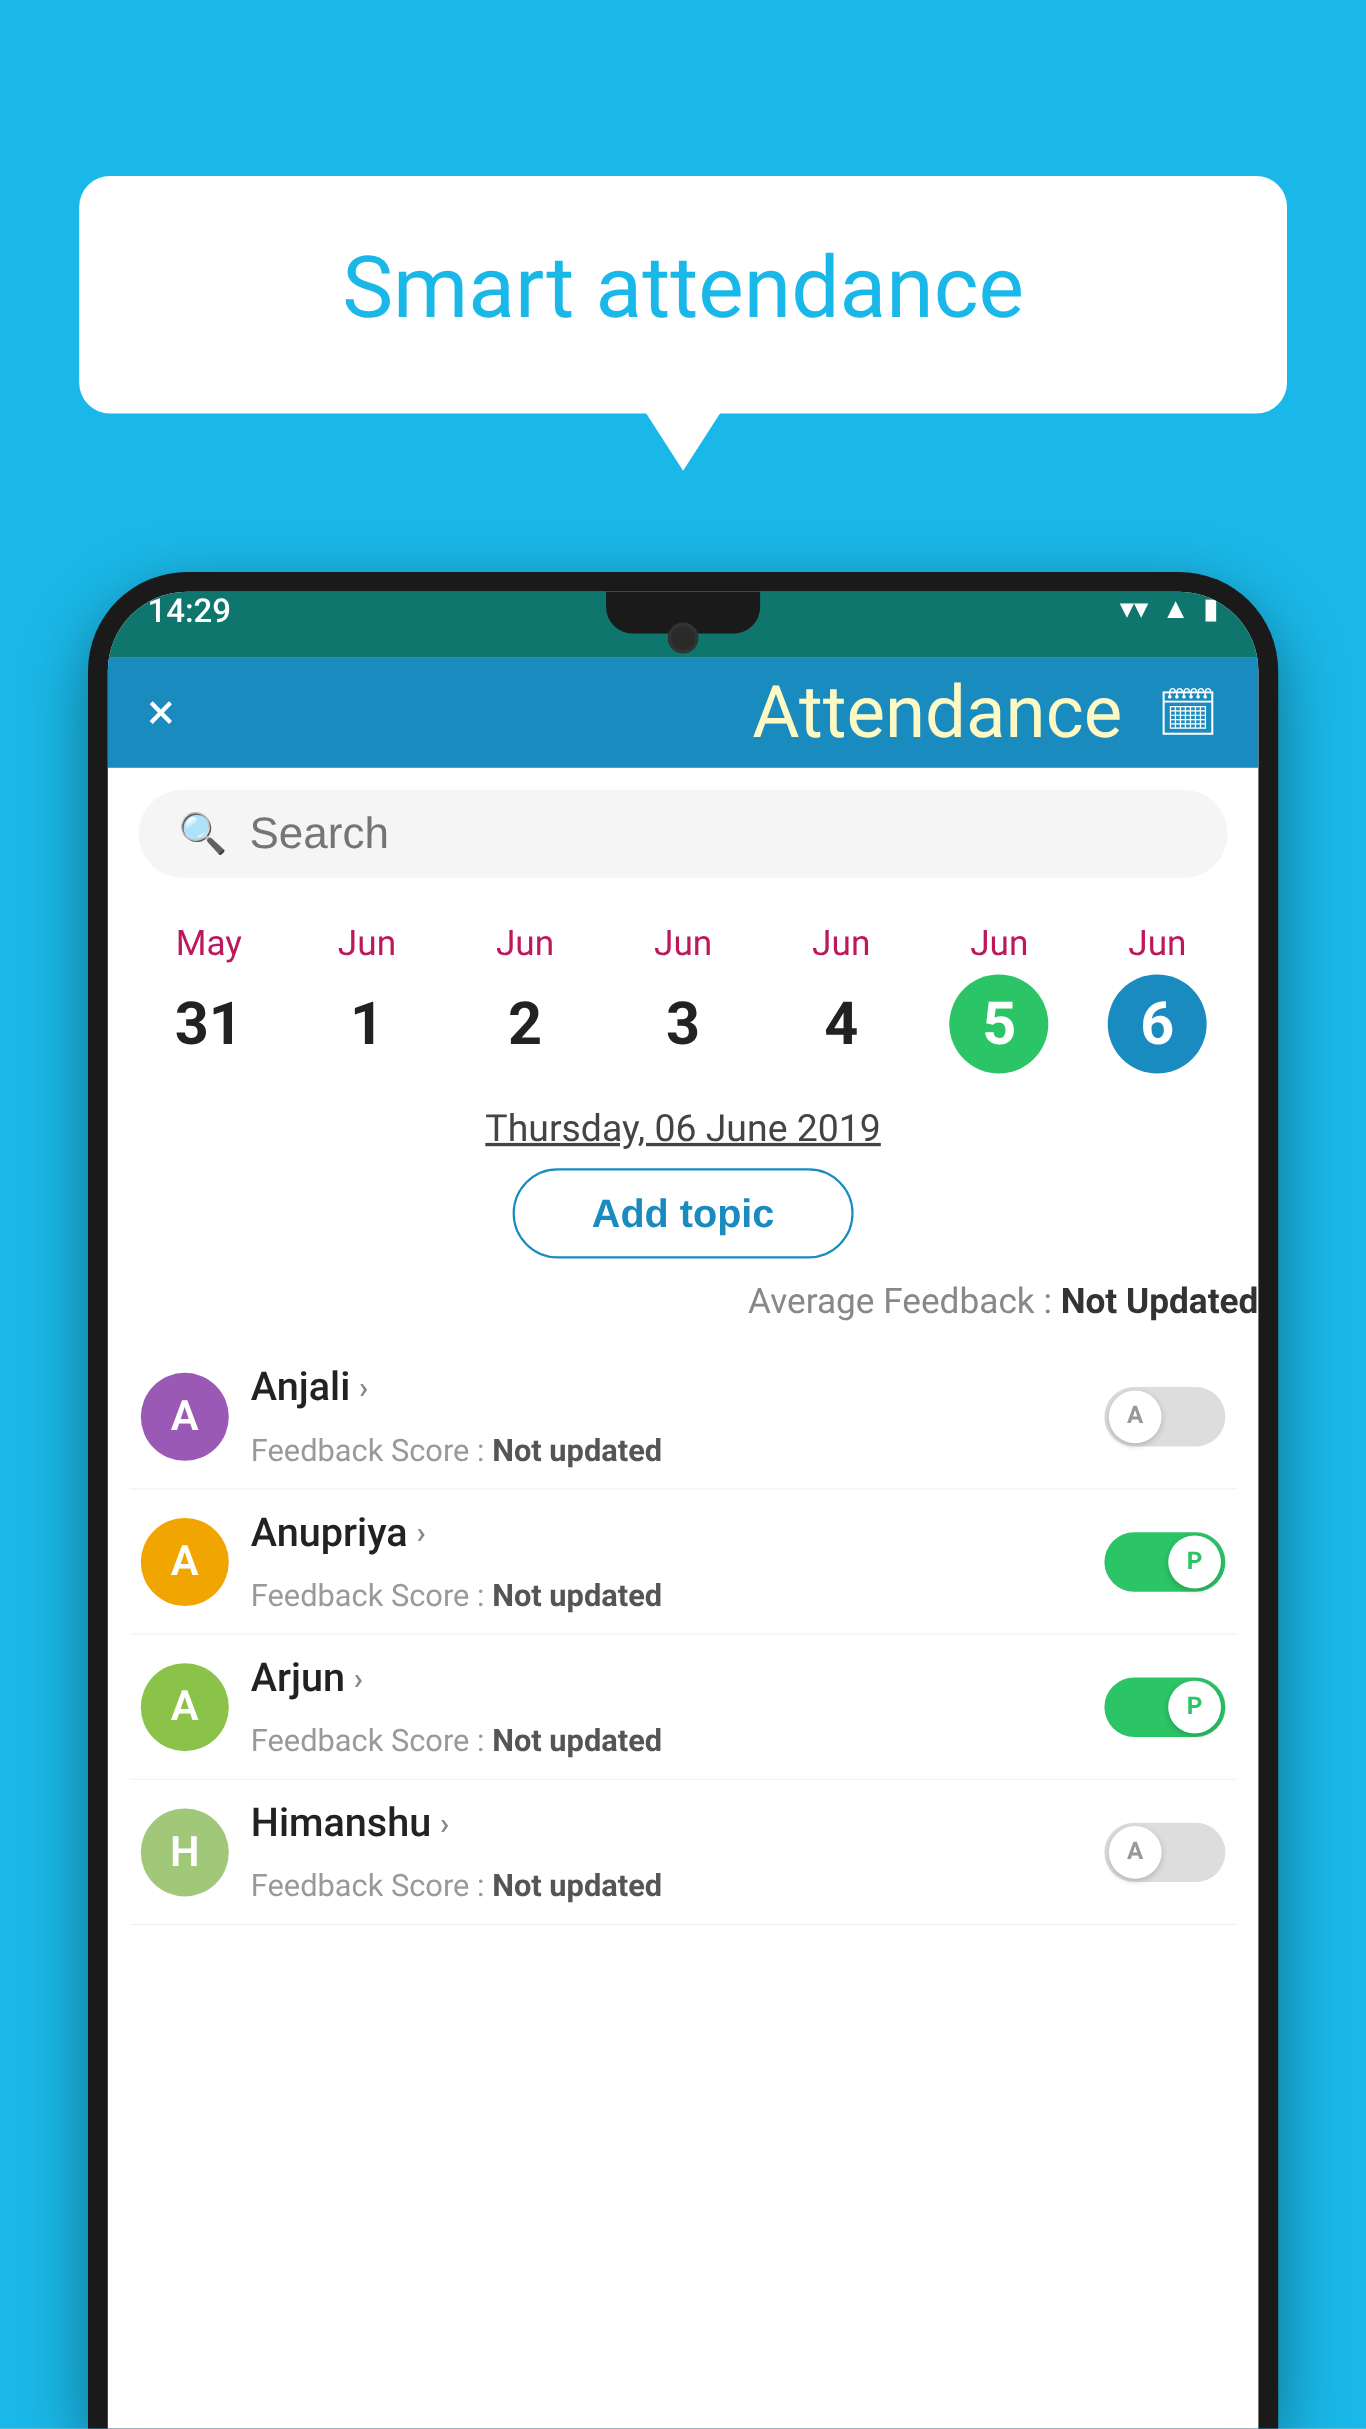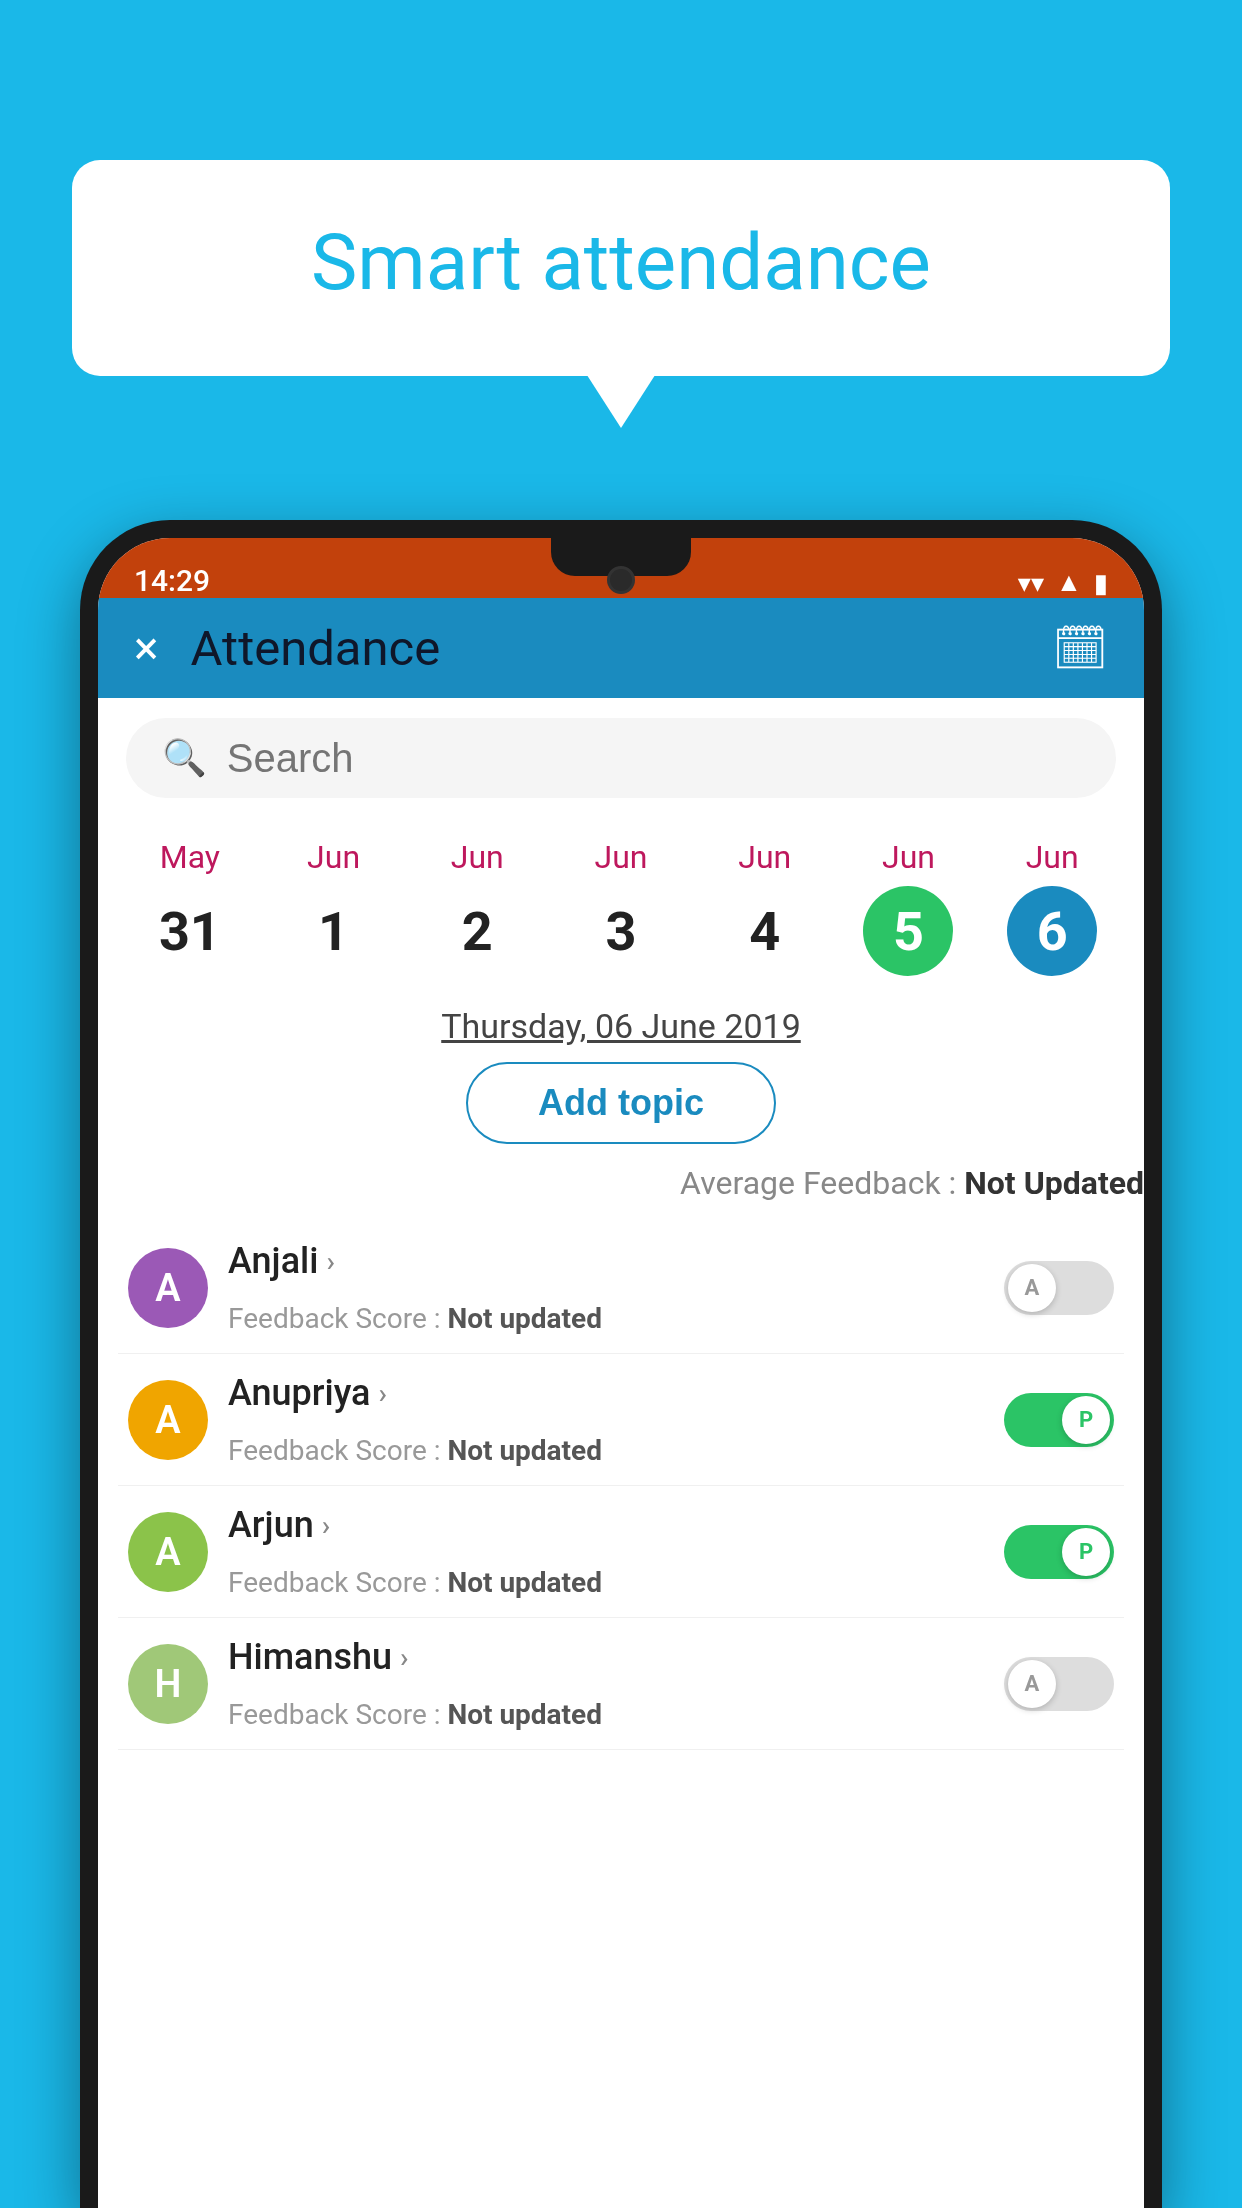--- a/index.html
+++ b/index.html
@@ -86,24 +86,24 @@
     .phone-screen {
       background: white;
       border-radius: 72px 72px 0 0;
       overflow: hidden;
       height: 100%;
       position: relative;
     }
 
     
     .status-bar {
-      background: #c2410c;
+      background: #0f766e;
       height: 60px;
       display: flex;
-      align-items: flex-end;
+      align-items: flex-start;
       justify-content: space-between;
       padding: 0 36px;
     }
     .status-time {
       color: white;
       font-size: 30px;
       font-weight: 500;
     }
     .status-icons {
       display: flex;
@@ -123,24 +123,25 @@
       align-items: center;
       padding: 0 36px;
       gap: 32px;
     }
     .app-bar-close {
       color: white;
       font-size: 46px;
       cursor: pointer;
     }
     .app-bar-title {
-      color: #0f172a;
-      font-size: 49px;
+      color: #fef9c3;
+      font-size: 66px;
       font-weight: 400;
       flex: 1;
+      text-align: right;
     }
     .app-bar-calendar {
       color: white;
       font-size: 44px;
     }
 
     
     .search-bar {
       background: #f5f5f5;
       margin: 20px 28px;

